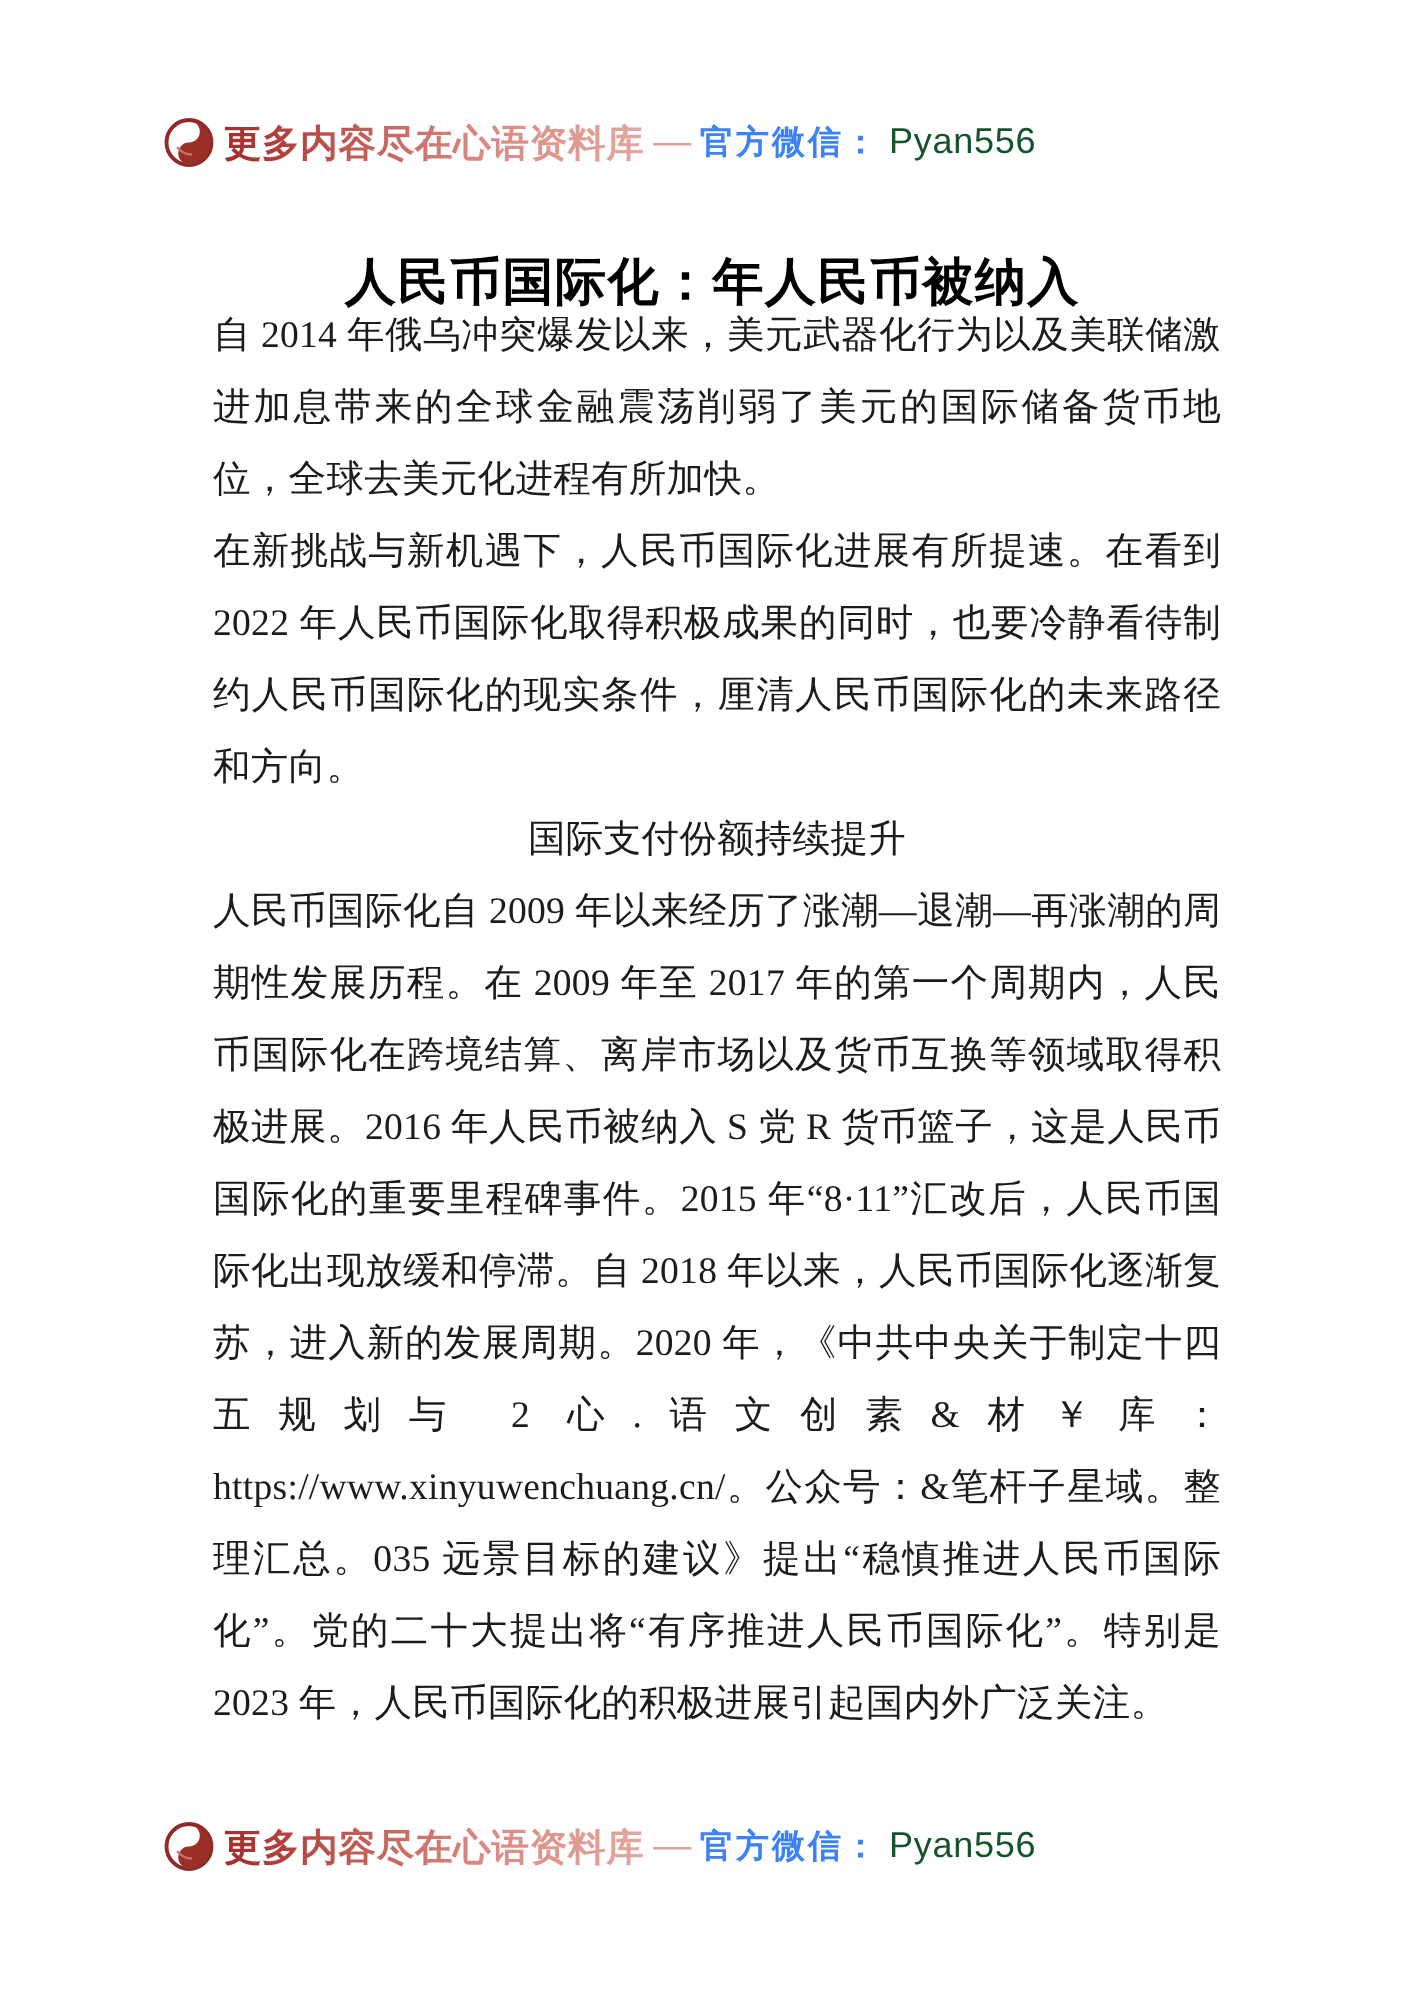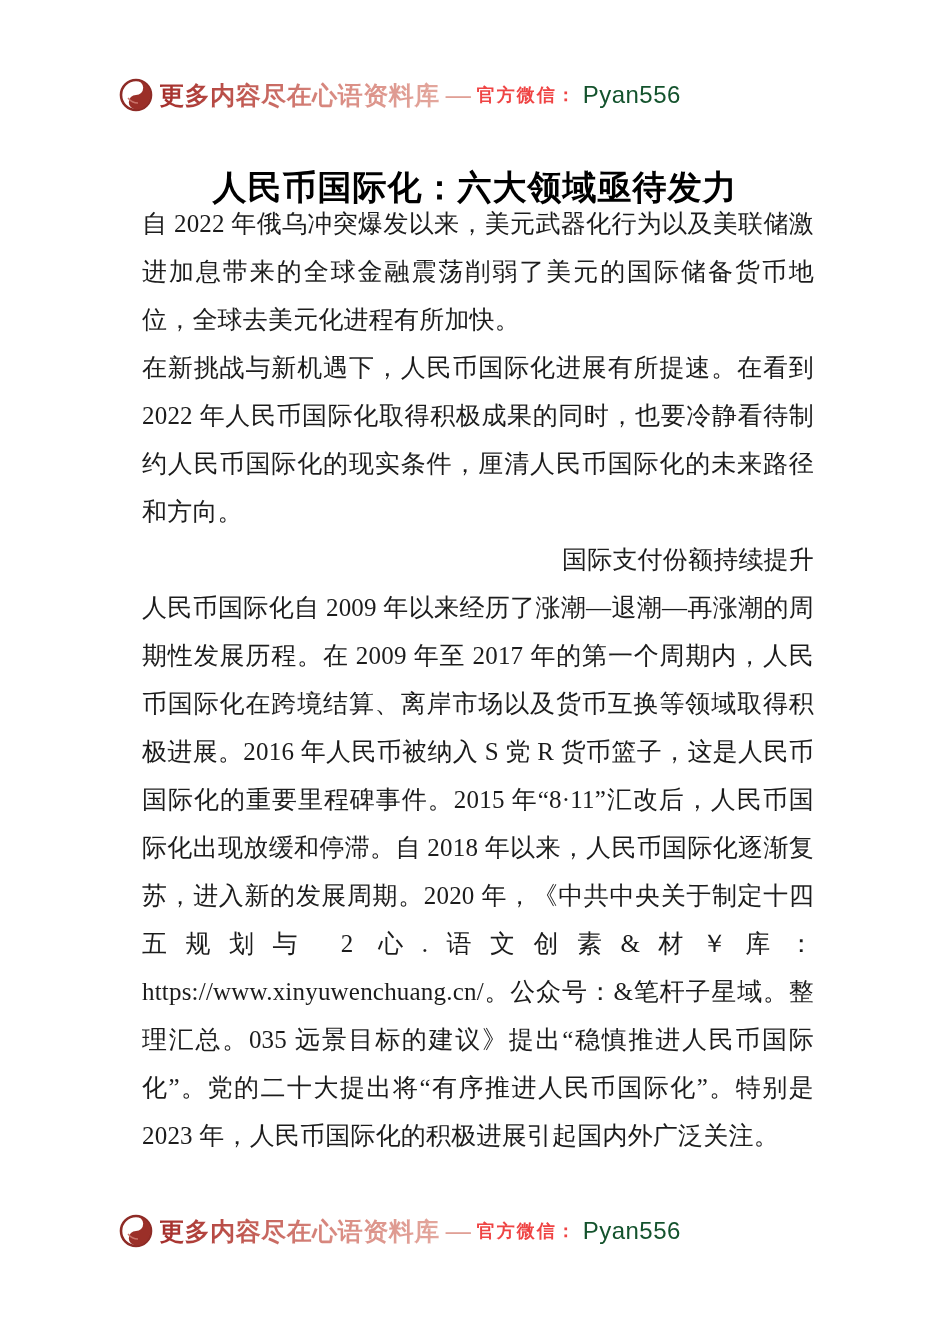--- a/index.html
+++ b/index.html
@@ -60,23 +60,23 @@
     -webkit-text-fill-color: transparent;
   }
   .wm-dash {
     font-family: "Liberation Serif", "DejaVu Serif", serif;
     font-size: 25px;
     font-weight: bold;
     color: #e0a096;
   }
   .wm-wechat {
     font-family: "Liberation Serif", "DejaVu Serif", serif;
-    font-size: 18px;
+    font-size: 22px;
     font-weight: bold;
-    color: #ef4444;
+    color: #3b82f6;
     letter-spacing: 2px;
   }
   .wm-id {
     font-family: "Liberation Sans", "DejaVu Sans", sans-serif;
     font-size: 24px;
     color: #14532d;
     letter-spacing: 0.5px;
   }
 
   
@@ -105,21 +105,21 @@
     margin: 0;
     font-size: 25px;
     line-height: 48px;
     color: #1c1c1c;
     text-align: justify;
     text-justify: inter-character;
     letter-spacing: 0.2px;
     font-family: "Liberation Serif", "DejaVu Serif", serif;
   }
   p.para.heading {
-    text-align: right;
+    text-align: center;
   }
 </style>
 </head>
 <body>
 
 <div class="page">
 
   <div class="watermark header">
     <span class="wm-logo">
       <svg viewBox="0 0 34 34" xmlns="http://www.w3.org/2000/svg">
@@ -129,24 +129,24 @@
         <circle cx="17" cy="24.6" r="2.3" fill="#9b2f28"></circle>
         <path d="M9 20 q4 5 10 5" fill="none" stroke="#c9736a" stroke-width="1.4"></path>
       </svg>
     </span>
     <span class="wm-brand">更多内容尽在心语资料库</span>
     <span class="wm-dash">—</span>
     <span class="wm-wechat">官方微信：</span>
     <span class="wm-id">Pyan556</span>
   </div>
 
-  <h1 class="doc-title">人民币国际化：六大领域亟待发力</h1>
+  <h1 class="doc-title">人民币国际化：年人民币被纳入</h1>
 
   <div class="body-col">
-    <p class="para">自 2022 年俄乌冲突爆发以来，美元武器化行为以及美联储激进加息带来的全球金融震荡削弱了美元的国际储备货币地位，全球去美元化进程有所加快。</p>
+    <p class="para">自 2014 年俄乌冲突爆发以来，美元武器化行为以及美联储激进加息带来的全球金融震荡削弱了美元的国际储备货币地位，全球去美元化进程有所加快。</p>
     <p class="para">在新挑战与新机遇下，人民币国际化进展有所提速。在看到 2022 年人民币国际化取得积极成果的同时，也要冷静看待制约人民币国际化的现实条件，厘清人民币国际化的未来路径和方向。</p>
     <p class="para heading">国际支付份额持续提升</p>
     <p class="para">人民币国际化自 2009 年以来经历了涨潮—退潮—再涨潮的周期性发展历程。在 2009 年至 2017 年的第一个周期内，人民币国际化在跨境结算、离岸市场以及货币互换等领域取得积极进展。2016 年人民币被纳入 S 党 R 货币篮子，这是人民币国际化的重要里程碑事件。2015 年“8·11”汇改后，人民币国际化出现放缓和停滞。自 2018 年以来，人民币国际化逐渐复苏，进入新的发展周期。2020 年，《中共中央关于制定十四五规划与 2 心.语文创素&amp;材￥库：https://www.xinyuwenchuang.cn/。公众号：&amp;笔杆子星域。整理汇总。035 远景目标的建议》提出“稳慎推进人民币国际化”。党的二十大提出将“有序推进人民币国际化”。特别是 2023 年，人民币国际化的积极进展引起国内外广泛关注。</p>
   </div>
 
   <div class="watermark footer">
     <span class="wm-logo">
       <svg viewBox="0 0 34 34" xmlns="http://www.w3.org/2000/svg">
         <circle cx="17" cy="17" r="15" fill="none" stroke="#8e2b26" stroke-width="2.6"></circle>
         <path d="M17 2.6 A14.4 14.4 0 0 1 17 31.4 A7.2 7.2 0 0 1 17 17 A7.2 7.2 0 0 0 17 2.6 Z" fill="#9b2f28"></path>

